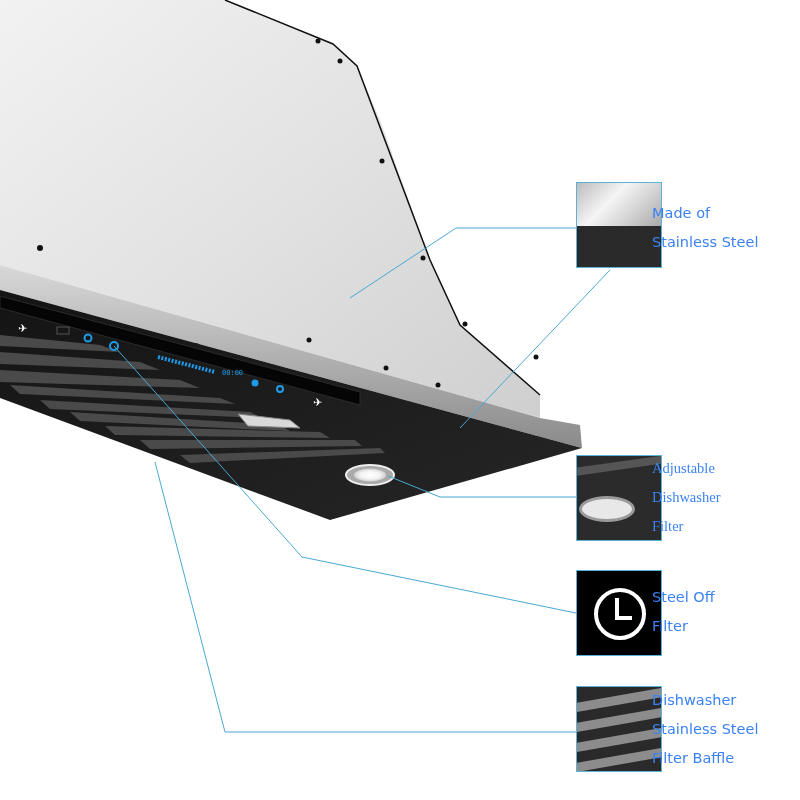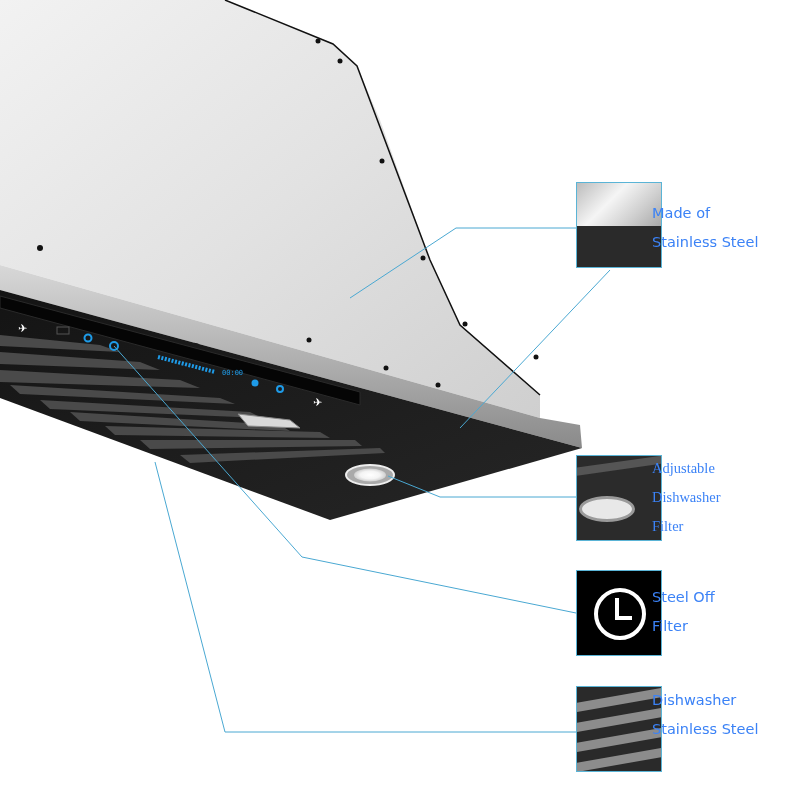--- a/index.html
+++ b/index.html
@@ -133,13 +133,14 @@
 
 <div class="callout" style="top:686px;background:#2a2a2a;">
   <div style="position:absolute;left:-10px;top:8px;width:110px;height:9px;background:#8c8c8c;transform:rotate(-10deg);"></div>
   <div style="position:absolute;left:-10px;top:28px;width:110px;height:9px;background:#8c8c8c;transform:rotate(-10deg);"></div>
   <div style="position:absolute;left:-10px;top:48px;width:110px;height:9px;background:#8c8c8c;transform:rotate(-10deg);"></div>
   <div style="position:absolute;left:-10px;top:68px;width:110px;height:9px;background:#8c8c8c;transform:rotate(-10deg);"></div>
 </div>
 <div class="callout-text" style="top:686px;">
   <span>Dishwasher</span>
   <span>Stainless Steel</span>
+  <span>Filter Baffle</span>
 </div>
 
 </body></html>

